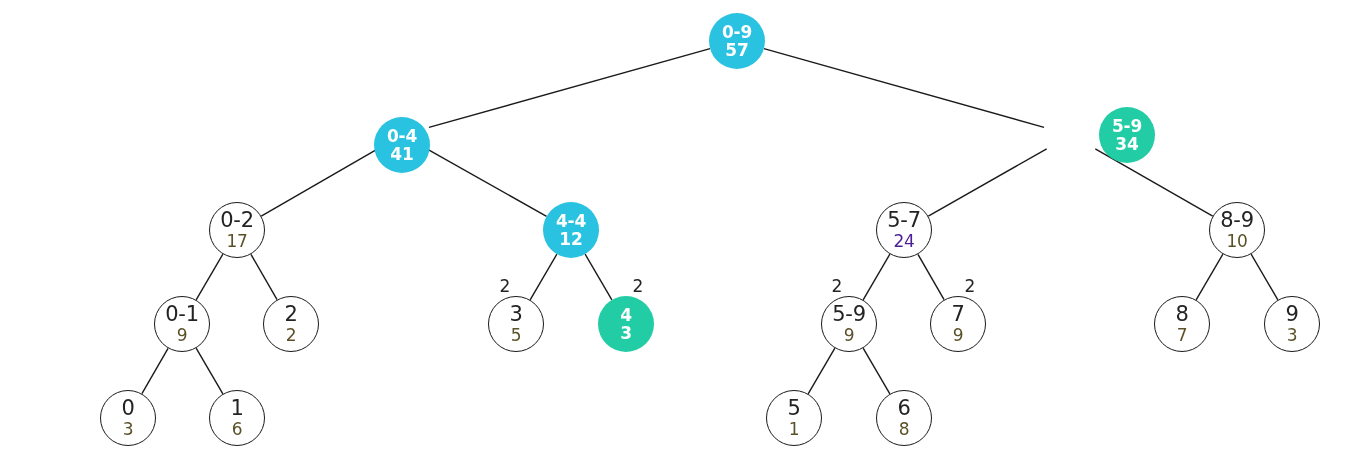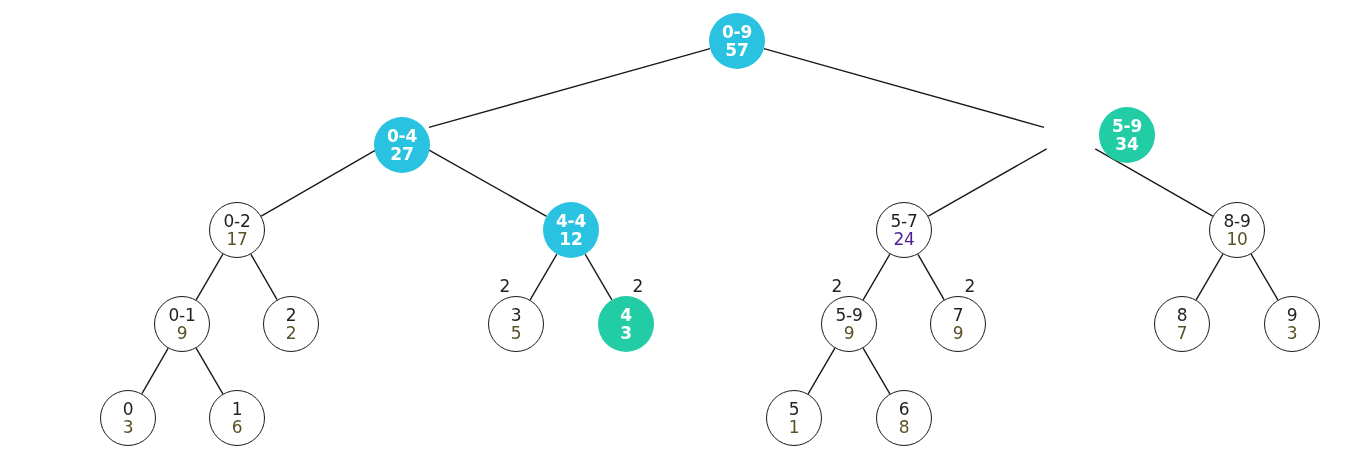--- a/index.html
+++ b/index.html
@@ -33,21 +33,21 @@
     align-items: center;
     justify-content: center;
     line-height: 1.08;
   }
   .node.plain {
     background: #ffffff;
     border: 1.4px solid #1a1a1a;
   }
   .node.plain .node-range {
     color: #232323;
-    font-size: 17px;
+    font-size: 21px;
     font-weight: 400;
   }
   .node.plain .node-value {
     color: #5b5128;
     font-size: 17px;
     font-weight: 400;
   }
   .node.hl .node-range,
   .node.hl .node-value {
     color: #ffffff;
@@ -89,21 +89,21 @@
       <line x1="794.8596529729276" y1="348.16713855536" x2="768.1403470270724" y2="393.83286144464" stroke="#1a1a1a" stroke-width="1.4"></line>
       <line x1="823.1403470270724" y1="348.16713855536" x2="849.8596529729276" y2="393.83286144464" stroke="#1a1a1a" stroke-width="1.4"></line>
     </svg>
   <div id="node-layer">
       <div class="node hl" style="left: 669px; top: 13px; width: 56px; height: 56px; background: rgb(41, 194, 224);">
         <span class="node-range">0-9</span>
         <span class="node-value">57</span>
       </div>
       <div class="node hl" style="left: 334px; top: 117px; width: 56px; height: 56px; background: rgb(41, 194, 224);">
         <span class="node-range">0-4</span>
-        <span class="node-value">27</span>
+        <span class="node-value">41</span>
       </div>
       <div class="node hl" style="left: 1059px; top: 107px; width: 56px; height: 56px; background: rgb(34, 204, 165);">
         <span class="node-range">5-9</span>
         <span class="node-value">34</span>
       </div>
       <div class="node plain" style="left: 169px; top: 202px; width: 56px; height: 56px;">
         <span class="node-range">0-2</span>
         <span class="node-value" style="color: rgb(91, 81, 40);">17</span>
       </div>
       <div class="node hl" style="left: 503px; top: 202px; width: 56px; height: 56px; background: rgb(41, 194, 224);">

